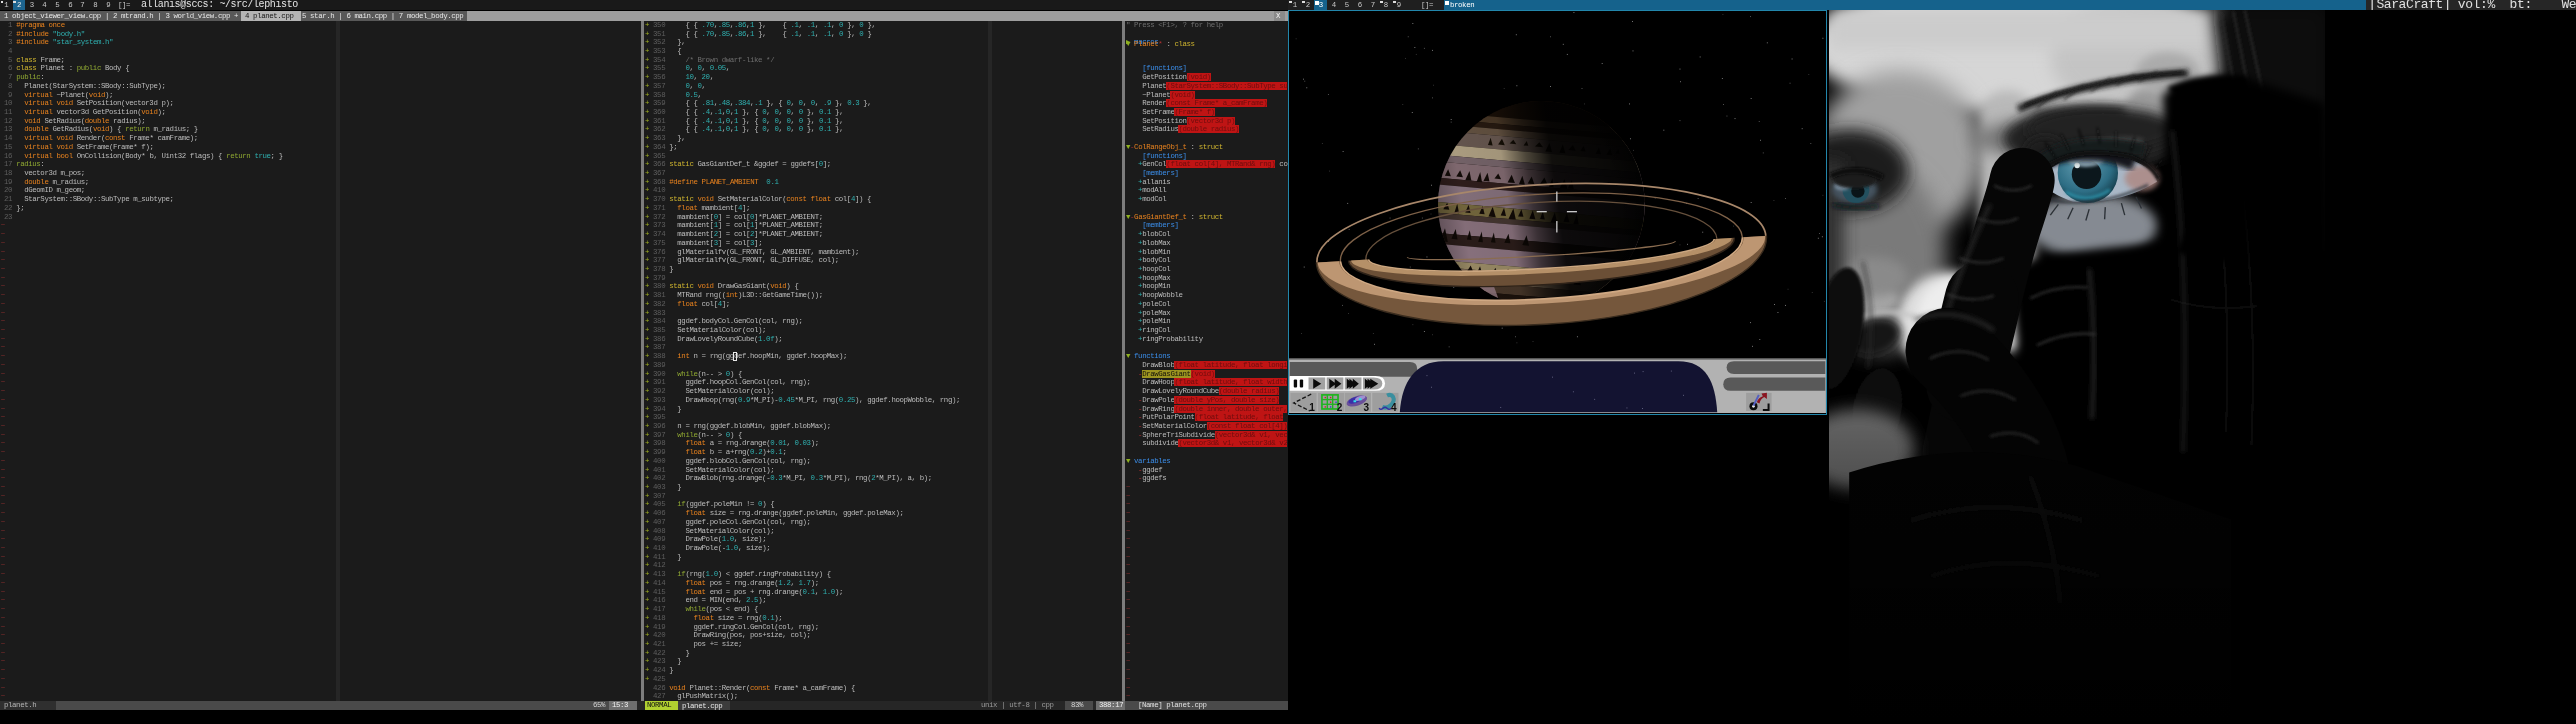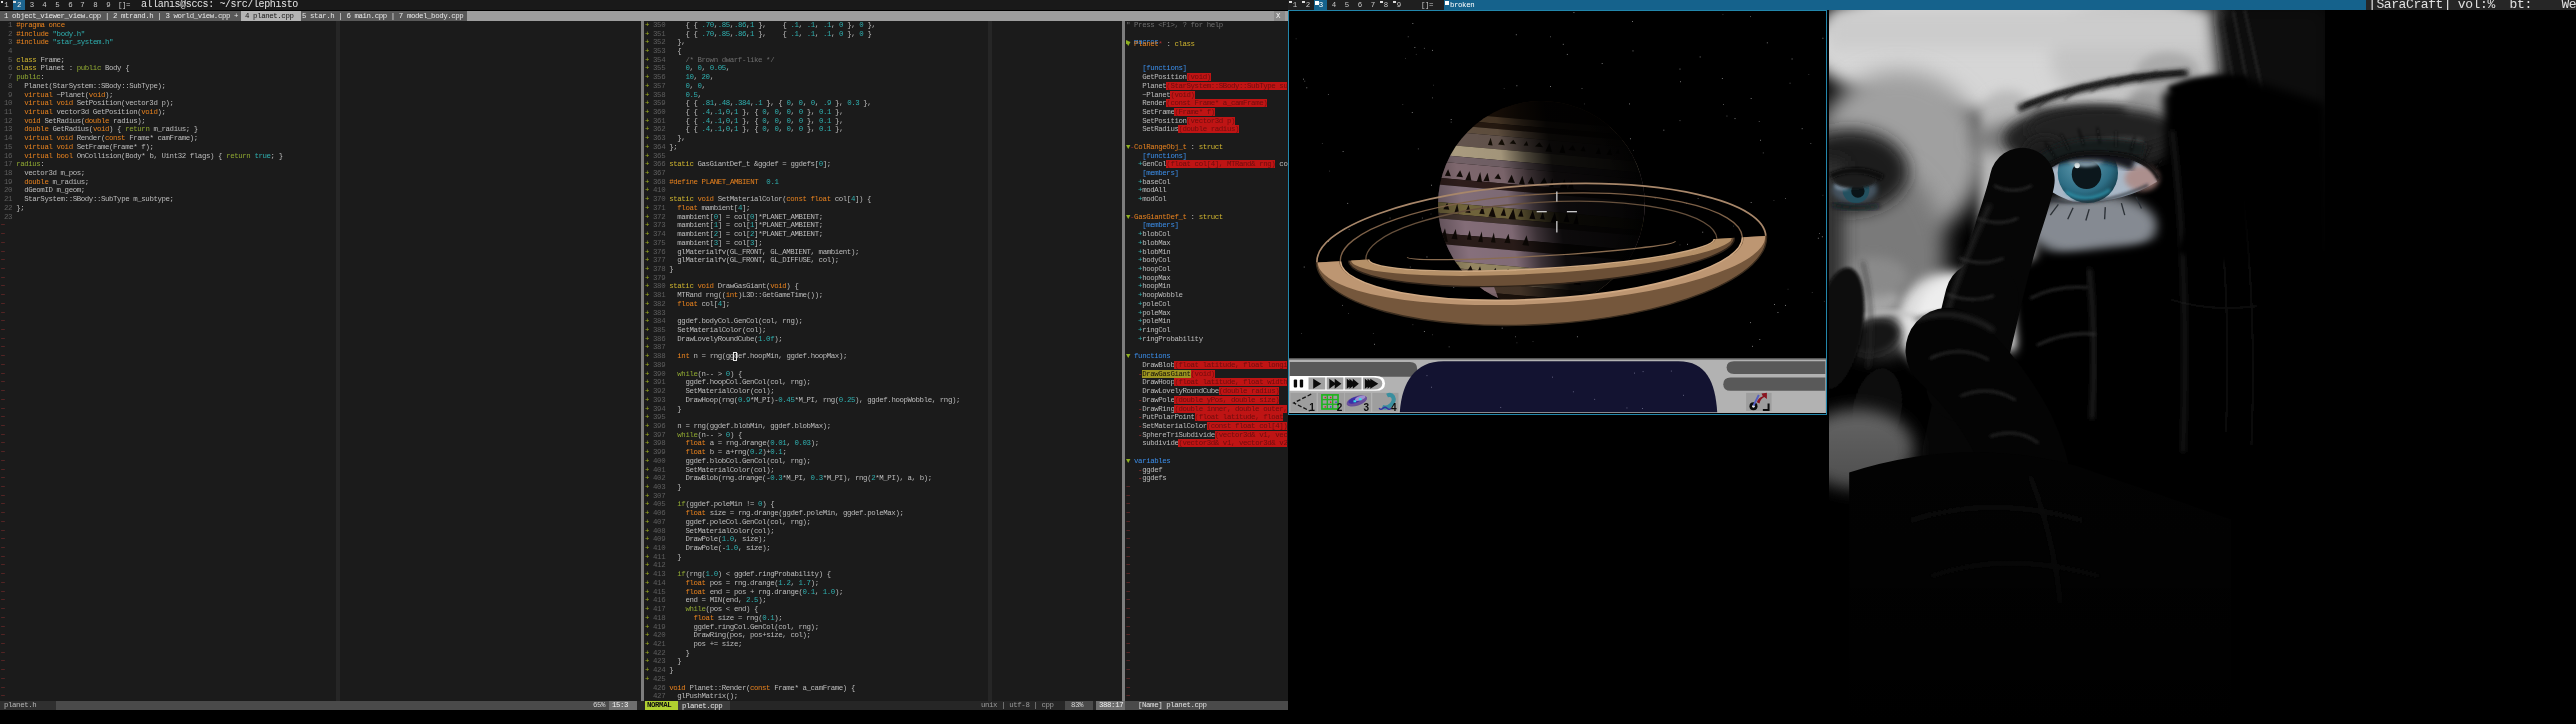--- a/index.html
+++ b/index.html
@@ -206,21 +206,21 @@
 <div class="ln" style="left:1126px;top:82px"><span class="tx">    Planet</span><span class="hlr">(StarSystem::SBody::SubType su</span></div>
 <div class="ln" style="left:1126px;top:91px"><span class="tx">    ~Planet</span><span class="hlr">(void)</span></div>
 <div class="ln" style="left:1126px;top:99px"><span class="tx">    Render</span><span class="hlr">(const Frame* a_camFrame)</span></div>
 <div class="ln" style="left:1126px;top:108px"><span class="tx">    SetFrame</span><span class="hlr">(Frame* f)</span></div>
 <div class="ln" style="left:1126px;top:117px"><span class="tx">    SetPosition</span><span class="hlr">(vector3d p)</span></div>
 <div class="ln" style="left:1126px;top:125px"><span class="tx">    SetRadius</span><span class="hlr">(double radius)</span></div>
 <div class="ln" style="left:1126px;top:143px"><span class="ar">▼</span><span class="rd">-</span><span class="or">ColRangeObj_t</span><span class="tx"> : </span><span class="yl">struct</span></div>
 <div class="ln" style="left:1126px;top:152px"><span class="bl">    [</span><span class="bl">functions</span><span class="bl">]</span></div>
 <div class="ln" style="left:1126px;top:160px"><span class="te">   +</span><span class="tx">GenCol</span><span class="hlr">(float col[4], MTRand&amp; rng)</span><span class="tx"> co</span></div>
 <div class="ln" style="left:1126px;top:169px"><span class="bl">    [</span><span class="bl">members</span><span class="bl">]</span></div>
-<div class="ln" style="left:1126px;top:178px"><span class="te">   +</span><span class="tx">baseCol</span></div>
+<div class="ln" style="left:1126px;top:178px"><span class="te">   +</span><span class="tx">allanis</span></div>
 <div class="ln" style="left:1126px;top:186px"><span class="te">   +</span><span class="tx">modAll</span></div>
 <div class="ln" style="left:1126px;top:195px"><span class="te">   +</span><span class="tx">modCol</span></div>
 <div class="ln" style="left:1126px;top:213px"><span class="ar">▼</span><span class="rd">-</span><span class="or">GasGiantDef_t</span><span class="tx"> : </span><span class="yl">struct</span></div>
 <div class="ln" style="left:1126px;top:221px"><span class="bl">    [</span><span class="bl">members</span><span class="bl">]</span></div>
 <div class="ln" style="left:1126px;top:230px"><span class="te">   +</span><span class="tx">blobCol</span></div>
 <div class="ln" style="left:1126px;top:239px"><span class="te">   +</span><span class="tx">blobMax</span></div>
 <div class="ln" style="left:1126px;top:248px"><span class="te">   +</span><span class="tx">blobMin</span></div>
 <div class="ln" style="left:1126px;top:256px"><span class="te">   +</span><span class="tx">bodyCol</span></div>
 <div class="ln" style="left:1126px;top:265px"><span class="te">   +</span><span class="tx">hoopCol</span></div>
 <div class="ln" style="left:1126px;top:274px"><span class="te">   +</span><span class="tx">hoopMax</span></div>
@@ -271,21 +271,21 @@
 <div class="ln tld" style="left:1126px;top:684px">~</div>
 <div class="ln tld" style="left:1126px;top:692px">~</div>
 <div class="a" style="left:0;top:701px;width:56px;height:8.7px;background:#2f2f2f"></div>
 <div class="a" style="left:56px;top:701px;width:553px;height:8.7px;background:#4a4a4a"></div>
 <div class="a" style="left:609px;top:701px;width:32px;height:8.7px;background:#6e6e6e"></div>
 <div class="ln" style="left:4px;top:701px;color:#b6b6b6">planet.h</div>
 <div class="ln" style="left:593px;top:701px;color:#d6d6d6">65%</div>
 <div class="ln" style="left:612px;top:701px;color:#f0f0f0">15:3</div>
 <div class="a" style="left:637px;top:701px;width:488px;height:8.7px;background:#262626"></div>
 <div class="a" style="left:645px;top:701px;width:33px;height:8.7px;background:#b0d030"></div>
-<div class="ln" style="left:647px;top:701px;color:#111;font-weight:bold">NORMAL</div>
+<div class="ln" style="left:647px;top:701px;color:#111;font-weight:normal">NORMAL</div>
 <div class="a" style="left:678px;top:701px;width:52px;height:8.7px;background:#3c3c3c"></div>
 <div class="ln" style="left:682px;top:702px;color:#e8e8e8">planet.cpp</div>
 <div class="ln" style="left:981px;top:701px;color:#9a9a9a">unix | utf-8 | cpp</div>
 <div class="a" style="left:1065px;top:701px;width:28px;height:8.7px;background:#4a4a4a"></div>
 <div class="ln" style="left:1071px;top:701px;color:#d6d6d6">83%</div>
 <div class="a" style="left:1096px;top:701px;width:29.5px;height:8.7px;background:#6e6e6e"></div>
 <div class="ln" style="left:1099px;top:701px;color:#f0f0f0">388:17</div>
 <div class="a" style="left:1125px;top:701px;width:163px;height:8.7px;background:#4a4a4a"></div>
 <div class="ln" style="left:1138px;top:701px;color:#e0e0e0">[Name] planet.cpp</div>
 <div class="a" style="left:1288px;top:0;width:1288px;height:10px;background:#1f1f1f"></div>

